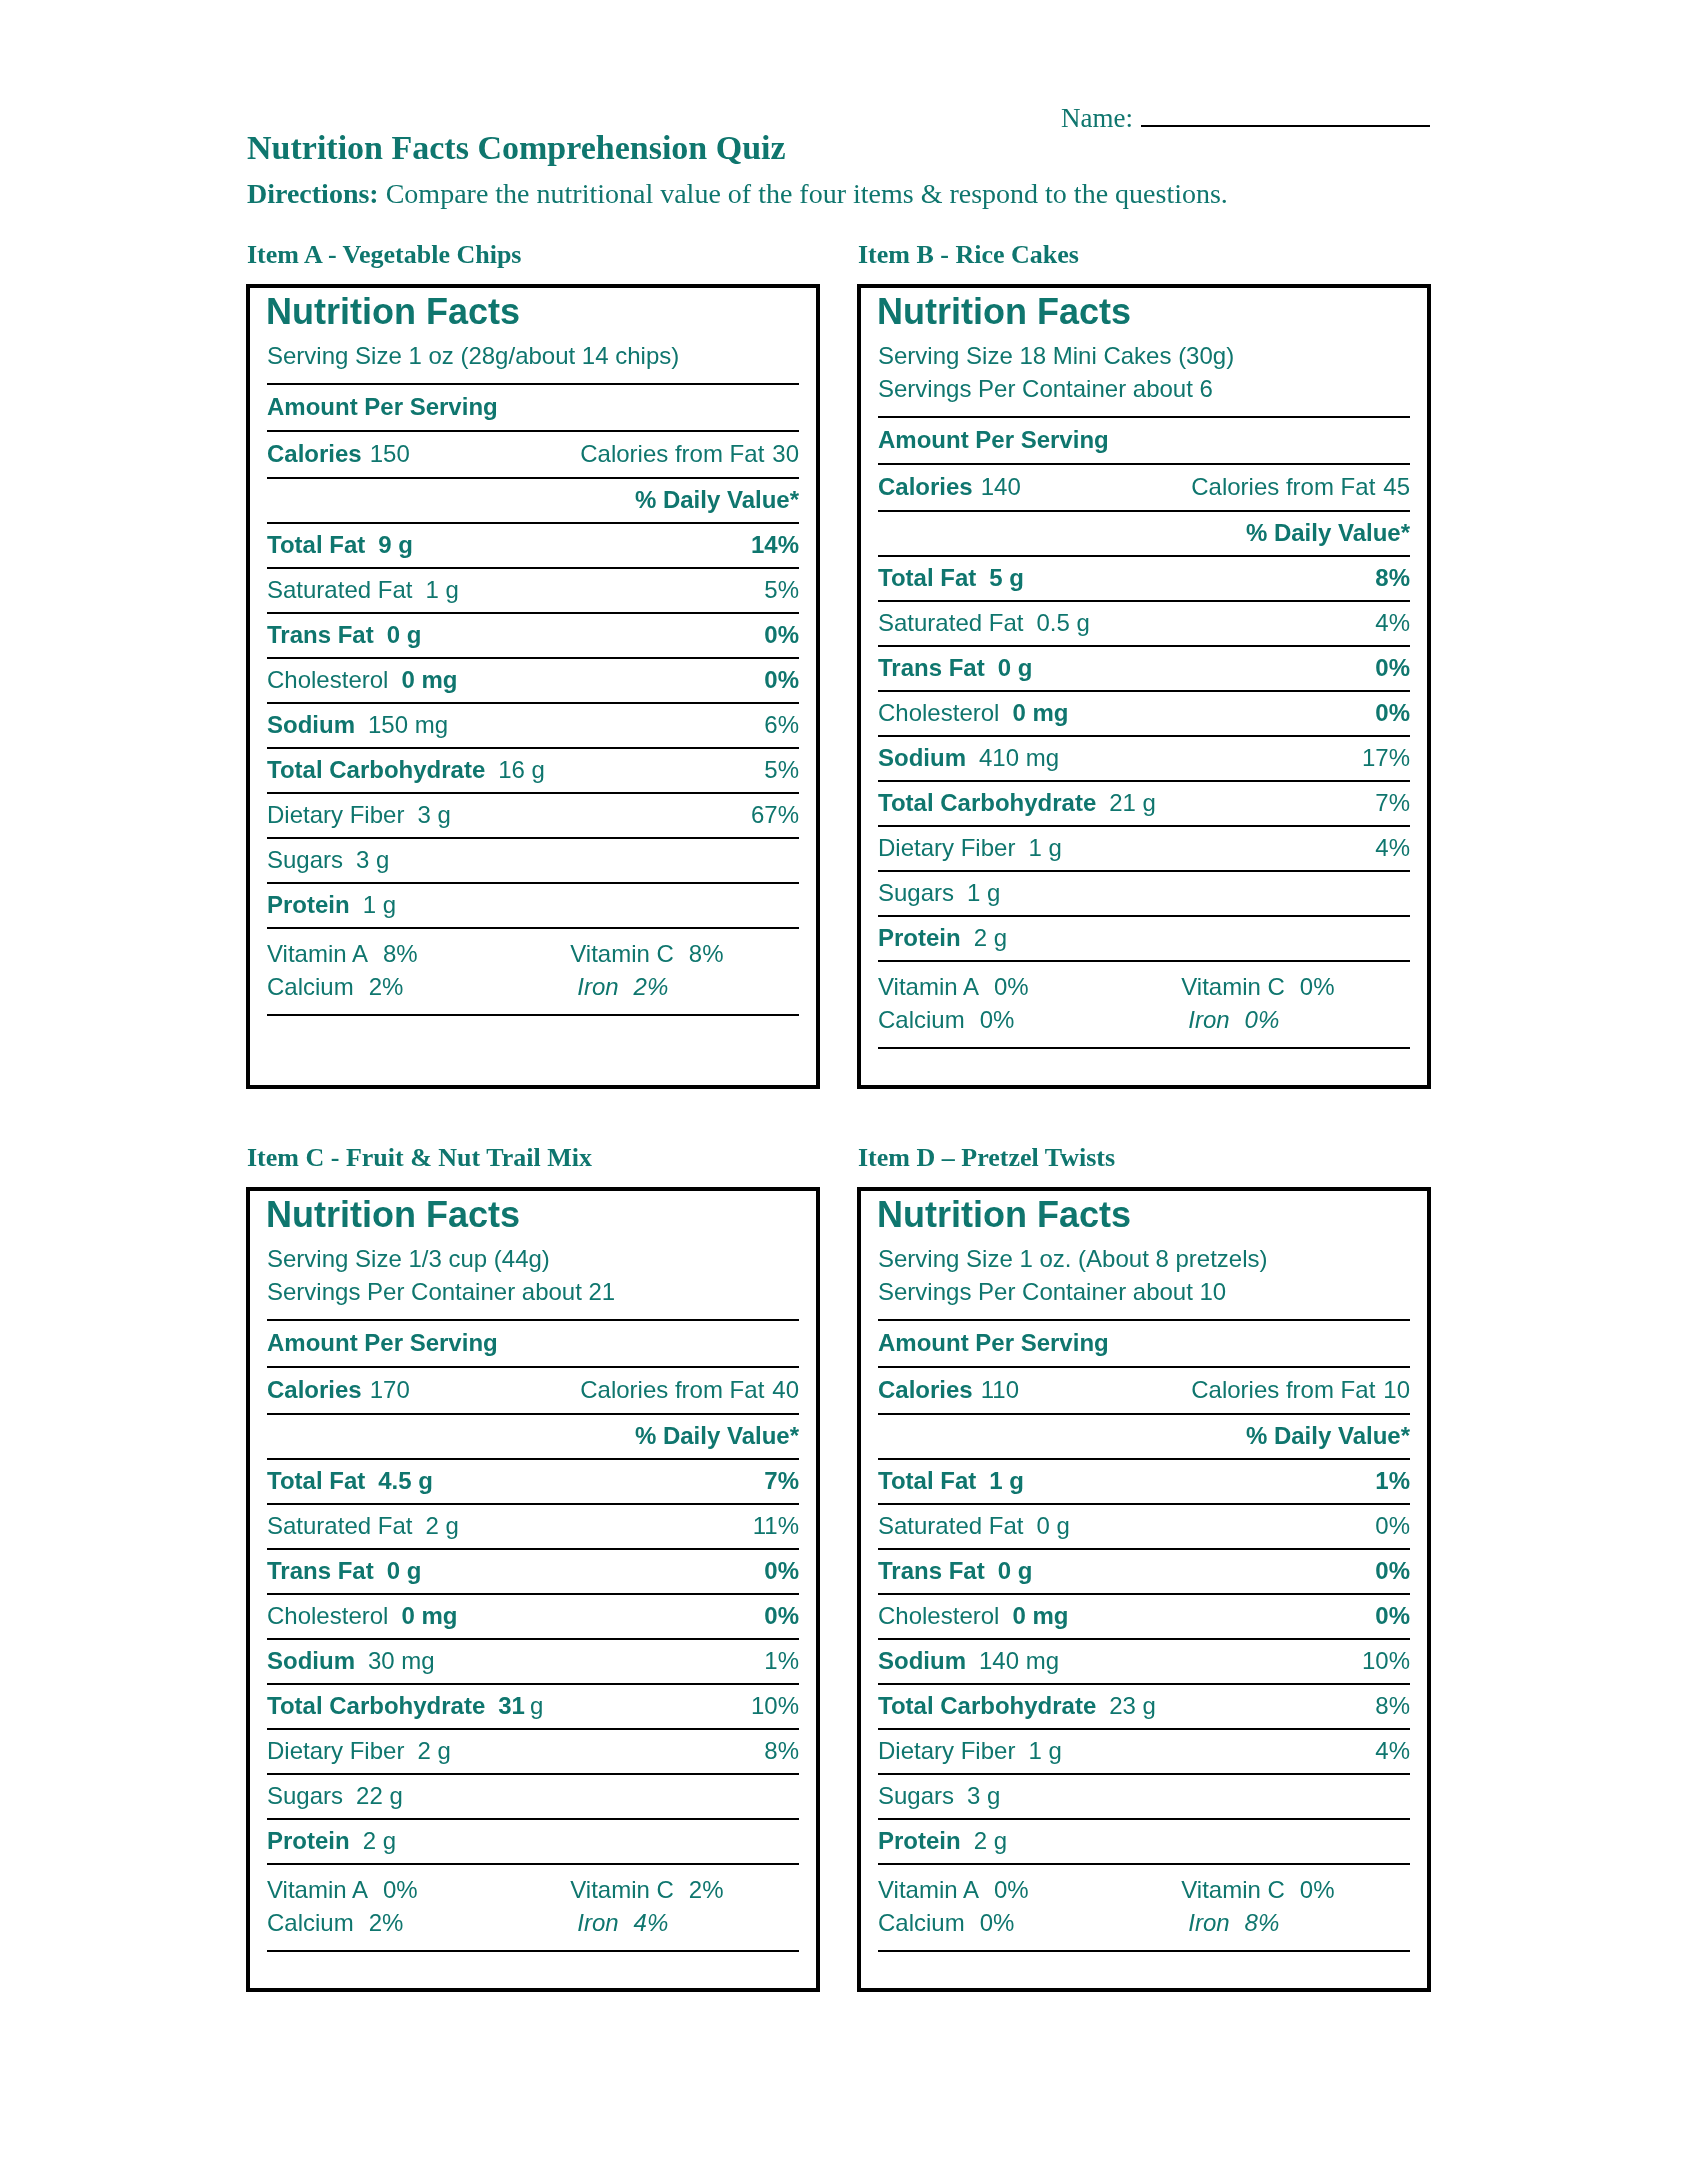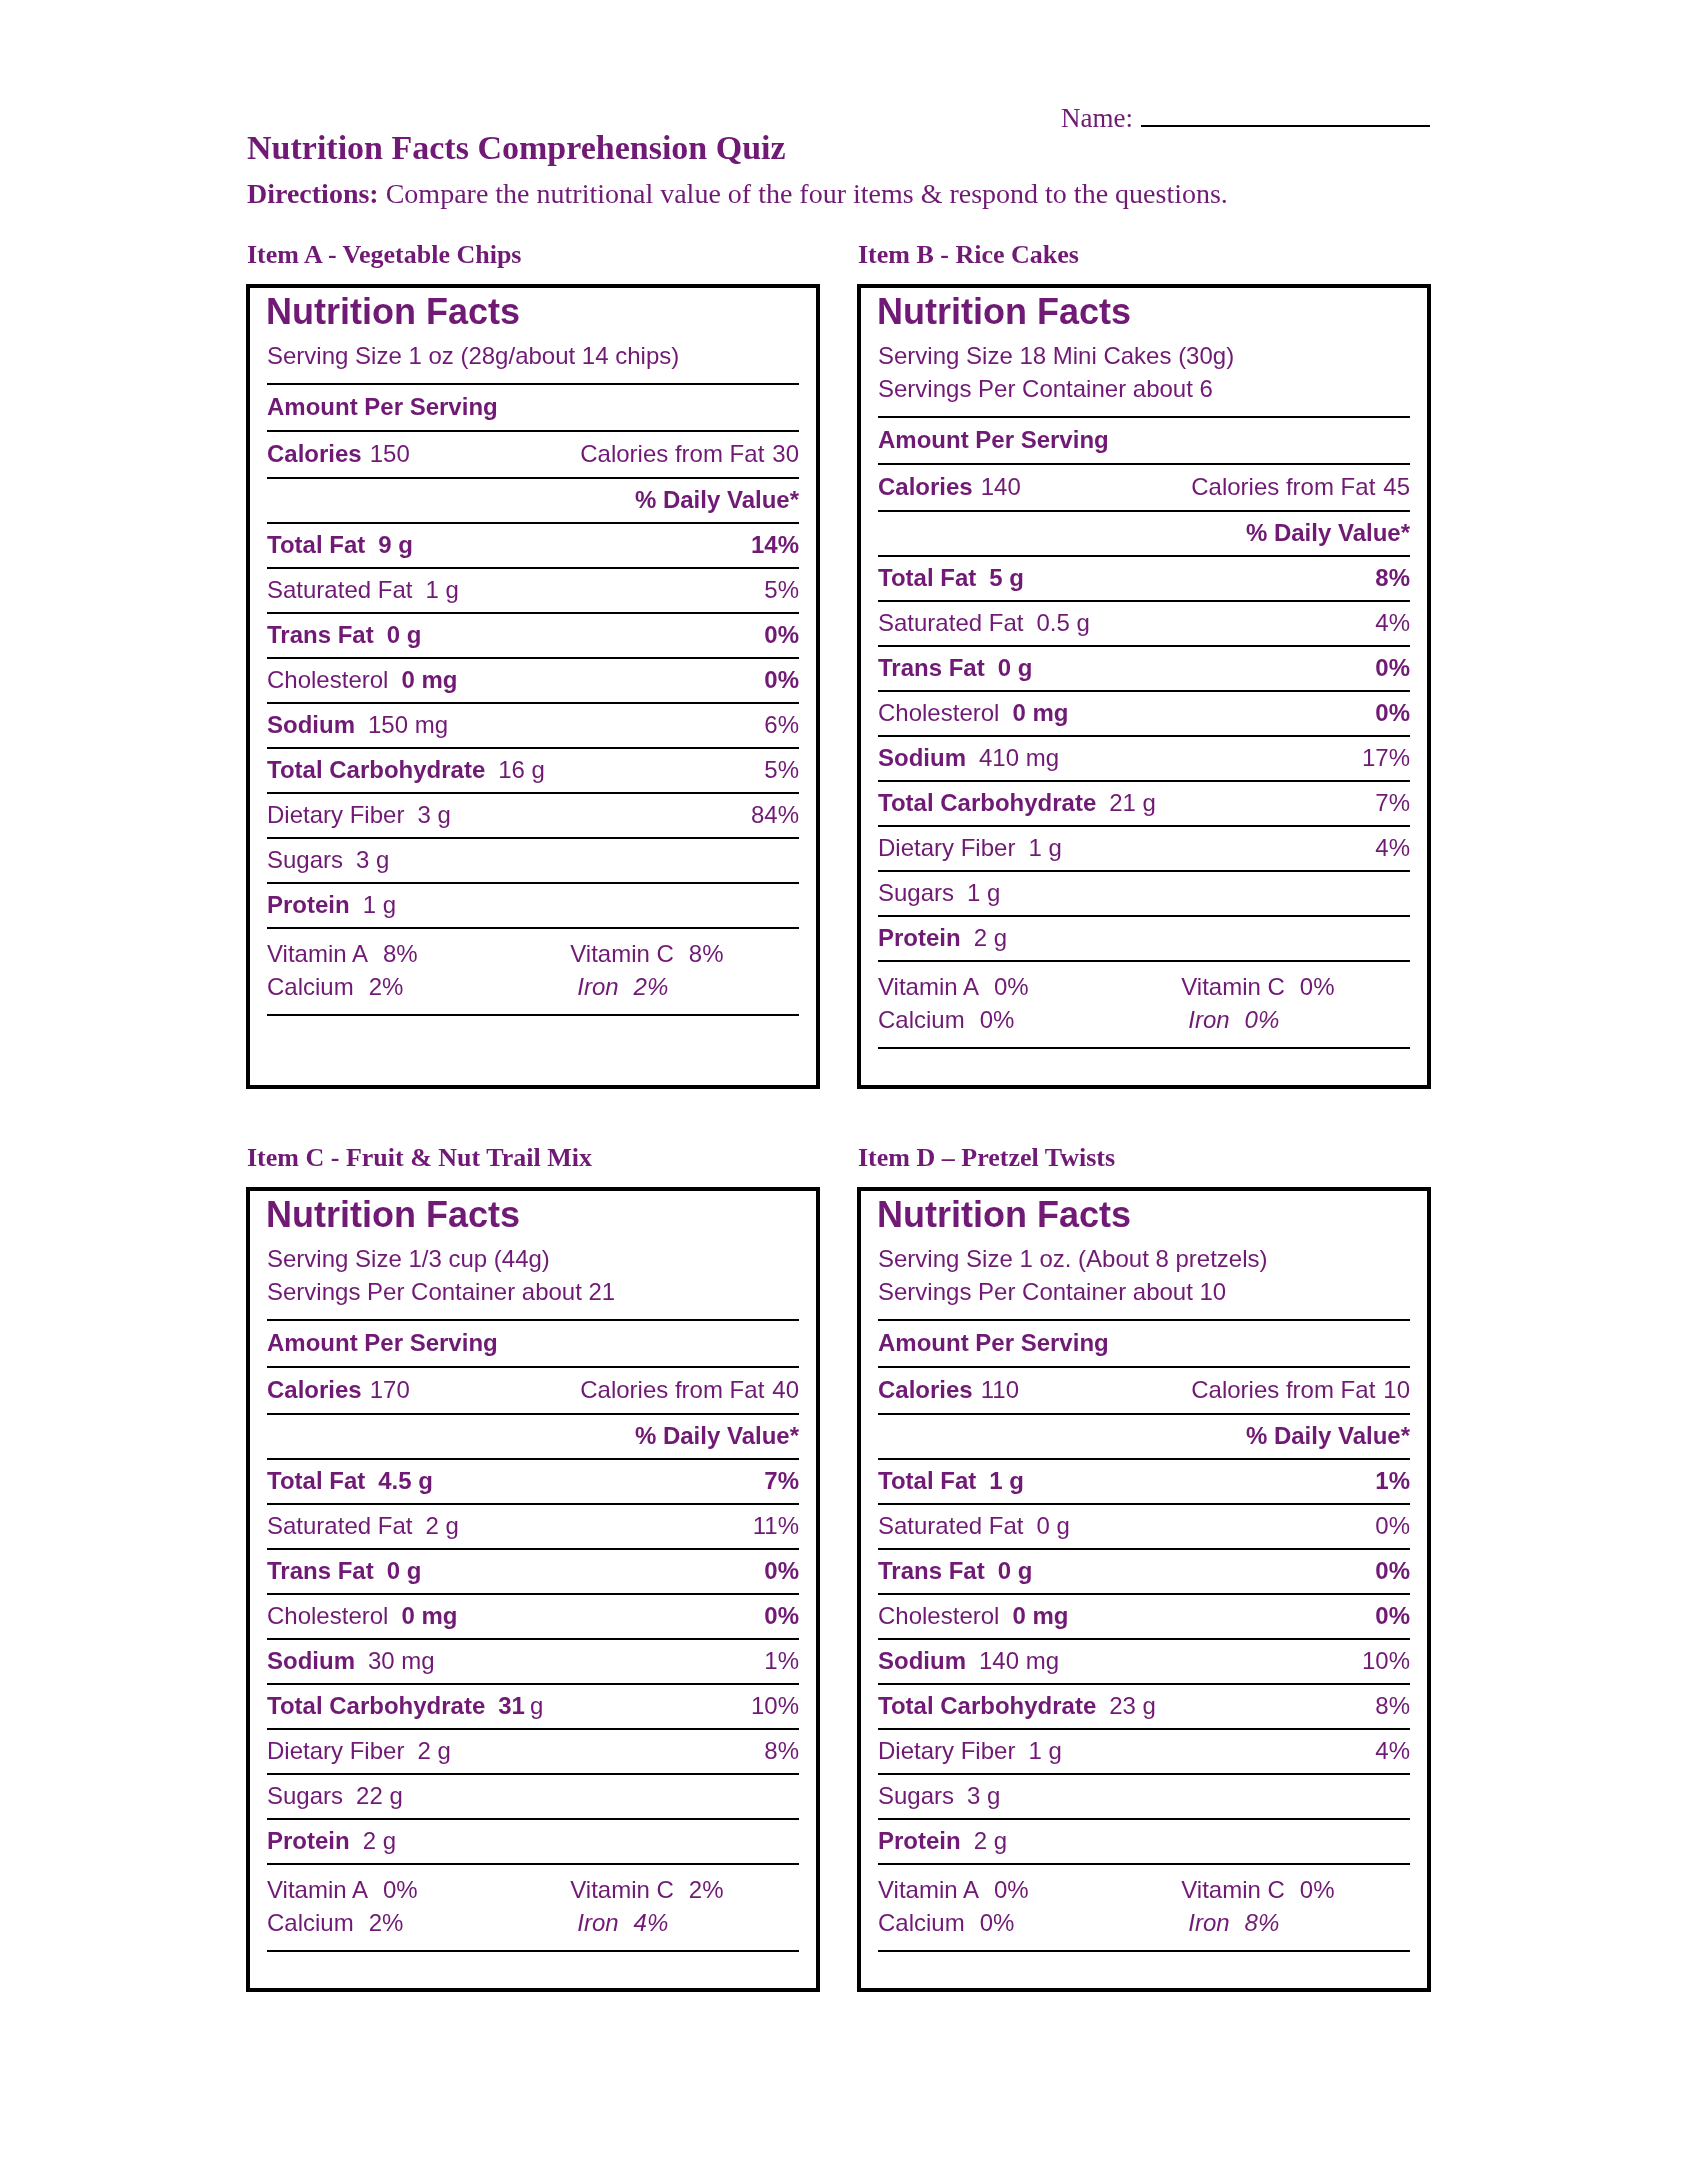--- a/index.html
+++ b/index.html
@@ -1,19 +1,19 @@
 <!DOCTYPE html>
 <html><head>
 <meta charset="utf-8">
 <style>
   * { margin:0; padding:0; box-sizing:border-box; }
   html,body { background:#fff; }
   .page {
     position:relative; width:1683px; height:2178px;
-    background:#ffffff; color:#701a75; overflow:hidden;
+    background:#ffffff; color:#0f766e; overflow:hidden;
     font-family:"Liberation Serif", serif;
   }
   
   .name-row { position:absolute; left:1061px; top:97px; font-size:27px; white-space:nowrap; }
   .name-line { display:inline-block; width:289px; height:30px; border-bottom:2px solid #000; margin-left:8px; }
   .doc-title { position:absolute; left:247px; top:129px; font-size:34px; font-weight:bold; }
   .directions { position:absolute; left:247px; top:178px; font-size:28px; }
   .directions .b { font-weight:bold; }
   
   .items-grid {
@@ -100,21 +100,21 @@
             <div class="nf-row">
               <span class="nf-left"><span class="lbl b">Sodium</span><span class="amt">150 mg</span></span>
               <span class="dv">6%</span>
             </div>
             <div class="nf-row">
               <span class="nf-left"><span class="lbl b">Total Carbohydrate</span><span class="amt">16 g</span></span>
               <span class="dv">5%</span>
             </div>
             <div class="nf-row">
               <span class="nf-left"><span class="lbl">Dietary Fiber</span><span class="amt">3 g</span></span>
-              <span class="dv">84%</span>
+              <span class="dv">67%</span>
             </div>
             <div class="nf-row">
               <span class="nf-left"><span class="lbl">Sugars</span><span class="amt">3 g</span></span>
               <span class="dv"></span>
             </div>
             <div class="nf-row">
               <span class="nf-left"><span class="lbl b">Protein</span><span class="amt">1 g</span></span>
               <span class="dv"></span>
             </div>
           </div>

